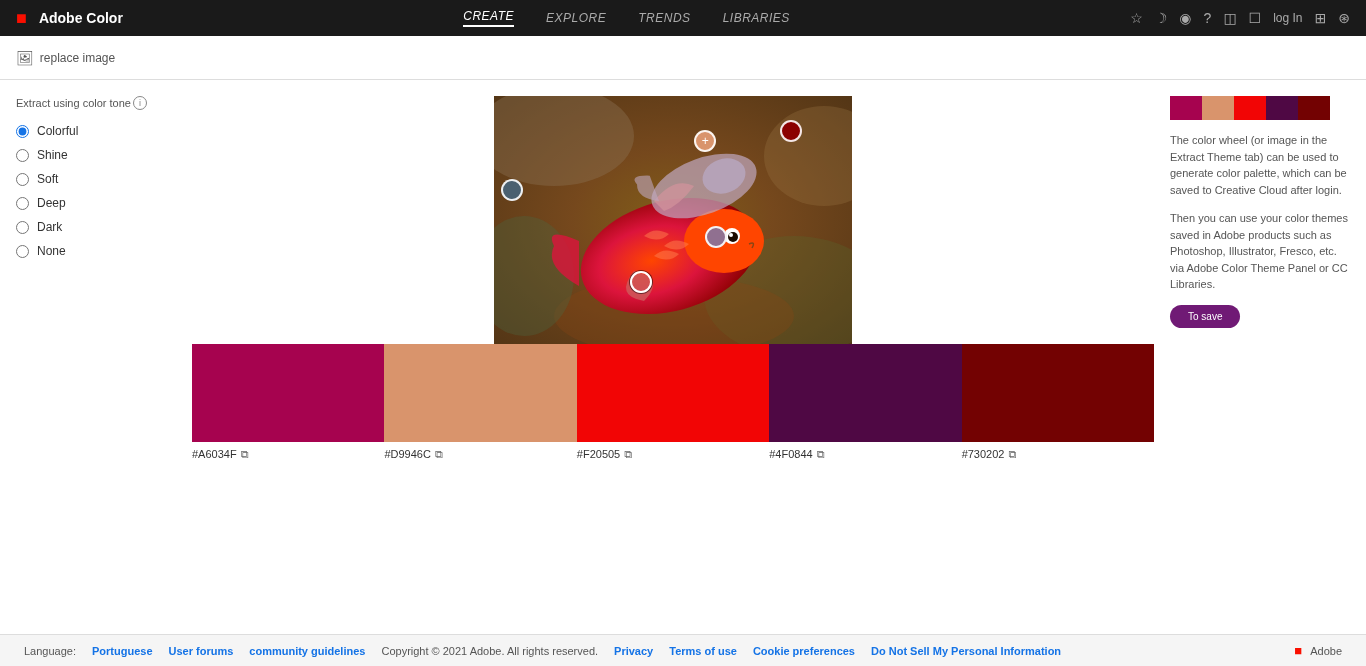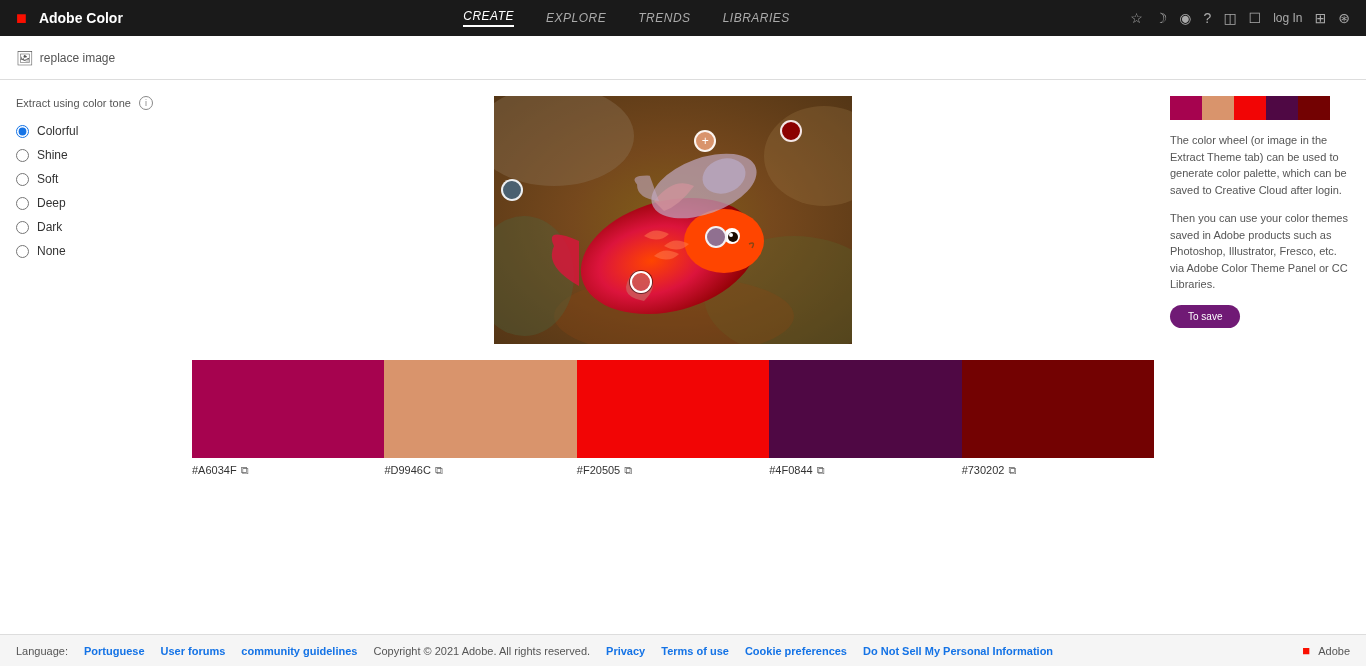--- a/index.html
+++ b/index.html
@@ -77,21 +77,21 @@
     
     .left-panel {
       width: 160px;
       flex-shrink: 0;
     }
     .extract-label {
       font-size: 11px;
       color: #555;
       display: flex;
       align-items: center;
-      gap: 8px;
+      gap: 2px;
       margin-bottom: 14px;
     }
     .info-icon {
       width: 14px;
       height: 14px;
       border: 1px solid #888;
       border-radius: 50%;
       display: inline-flex;
       align-items: center;
       justify-content: center;
@@ -128,21 +128,21 @@
     }
     .pick-circle.selected {
       border: 2px solid #fff;
       box-shadow: 0 0 0 1px rgba(0,0,0,0.5);
     }
 
     
     .swatches-row {
       display: flex;
       width: 100%;
-      margin-top: 16px;
+      margin-top: 0;
     }
     .swatch-item {
       flex: 1;
       display: flex;
       flex-direction: column;
     }
     .swatch-color {
       height: 98px;
       width: 100%;
     }
@@ -192,21 +192,21 @@
       padding: 6px 18px;
       font-size: 10px;
       cursor: pointer;
       margin-top: 0;
     }
 
     
     .footer {
       background: #f5f5f5;
       border-top: 1px solid #ddd;
-      padding: 8px 16px;
+      padding: 8px 24px;
       font-size: 11px;
       color: #555;
       display: flex;
       align-items: center;
       gap: 16px;
       position: fixed;
       bottom: 0;
       width: 100%;
     }
     .footer a { color: #1473e6; text-decoration: none; font-weight: bold; }

